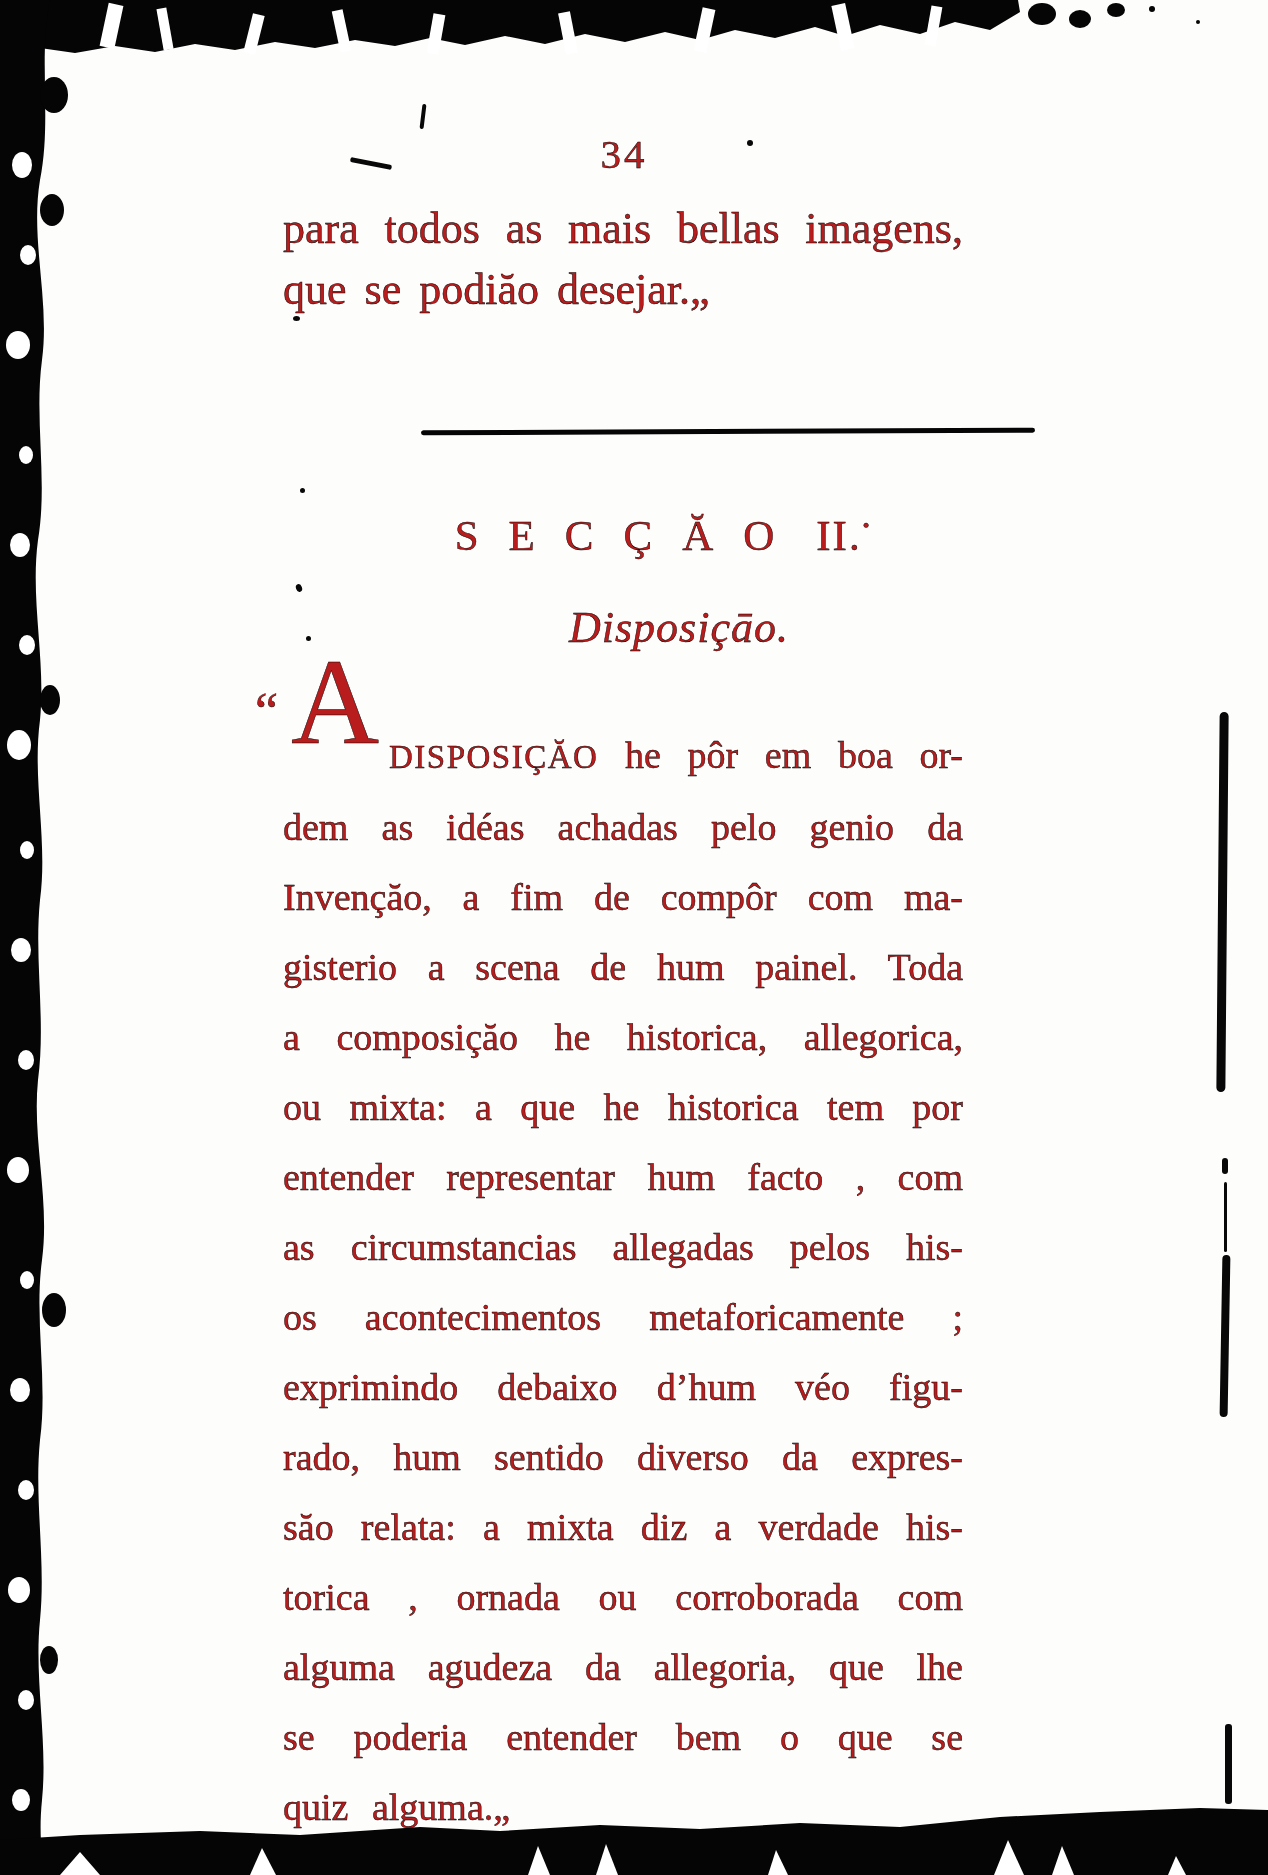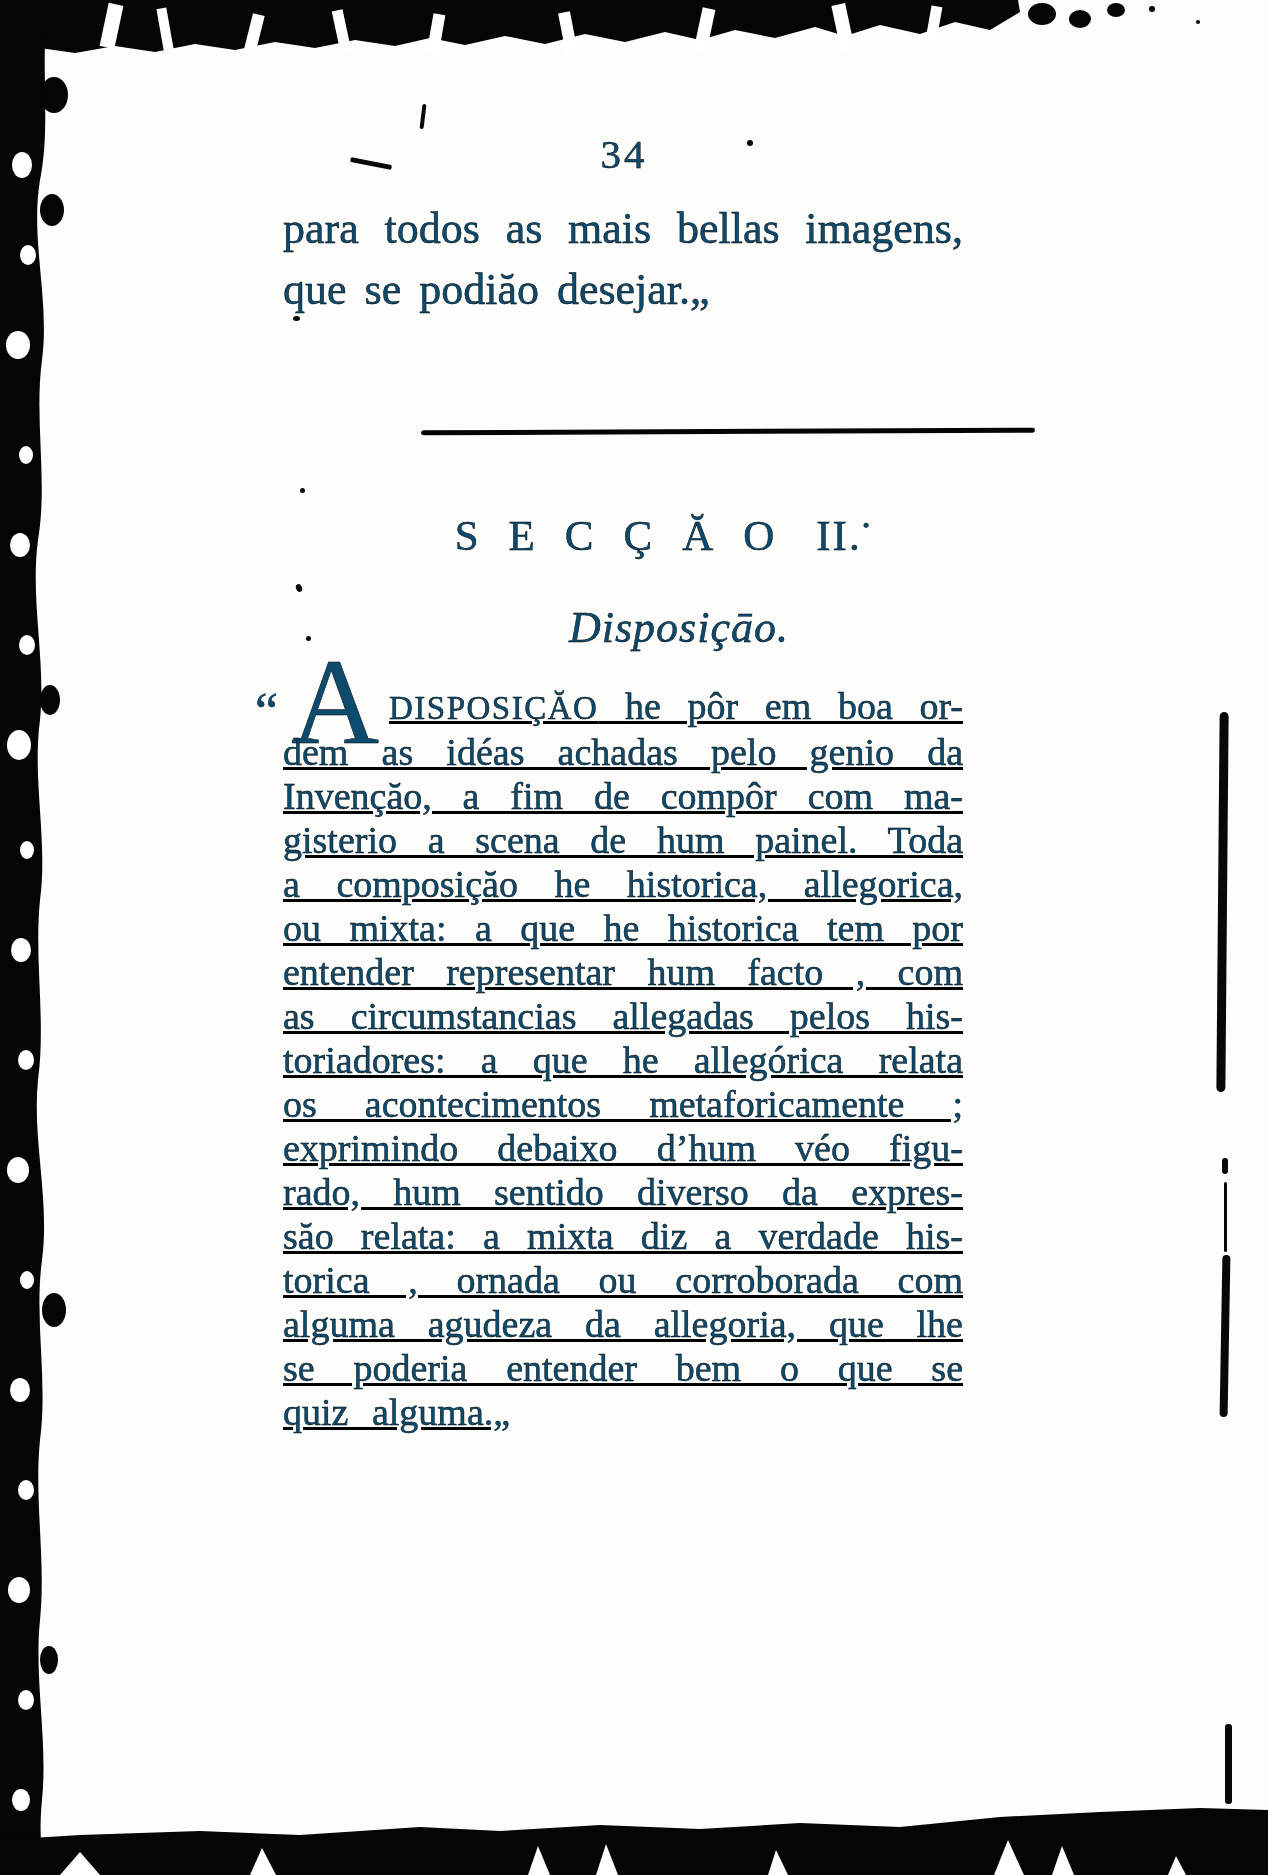--- a/index.html
+++ b/index.html
@@ -7,21 +7,21 @@
     position:relative;
     width:1268px;height:1875px;
     background:#fdfdfc;
     overflow:hidden;
     font-family:"Liberation Serif", serif;
     color:#0b0b0b;
   }
   .abs{position:absolute;}
   .txt{
     -webkit-text-stroke:0.45px #000;
-    color:#0c4a6e;
+    color:#b91c1c;
   }
   .jline{text-align:justify;text-align-last:justify;}
   .pageno{
     left:283px;top:130px;width:682px;
     text-align:center;font-size:41px;letter-spacing:3px;
   }
   .intro{
     left:283px;top:204px;width:680px;
     font-size:44px;line-height:49px;word-spacing:4px;
   }
@@ -37,22 +37,22 @@
   .heading .lbl{letter-spacing:30px;padding-left:24px;}
   .heading .num{margin-left:12px;letter-spacing:2px;}
   .heading .sup{position:relative;top:-18px;font-size:19px;margin-left:1px;}
   .subheading{
     left:338px;top:602px;width:682px;
     text-align:center;font-style:italic;font-size:44px;letter-spacing:1px;
   }
   .dropcap-quote{left:255px;top:686px;font-size:52px;line-height:1;}
   .dropcap{left:291px;top:641px;font-size:122px;line-height:1;}
   .body{
-    left:283px;top:684px;width:680px;
-    font-size:38px;line-height:44px;word-spacing:4px;text-decoration:underline;
+    left:283px;top:720px;width:680px;
+    font-size:38px;line-height:70px;word-spacing:4px;
   }
   .body .first{padding-left:106px;}
   .body .sc{font-size:33px;letter-spacing:1.5px;}
   .body .last{text-align:left;word-spacing:14px;}
   
   .mark{background:#080808;}
   .m-tick   {left:421px;top:104px;width:4px;height:25px;border-radius:2px;transform:rotate(7deg);}
   .m-dash   {left:350px;top:161px;width:42px;height:5px;border-radius:2px;transform:rotate(11deg);}
   .m-dot1   {left:747px;top:140px;width:6px;height:6px;border-radius:50%;}
   .m-dot2   {left:300px;top:488px;width:5px;height:5px;border-radius:50%;}
@@ -161,21 +161,20 @@
 
   <div class="abs txt body">
     <div class="jline first"><span class="sc">DISPOSIÇĂO</span> <span>he pôr em boa or-</span></div>
     <div class="jline">dem as idéas achadas pelo genio da</div>
     <div class="jline">Invençăo, a fim de compôr com ma-</div>
     <div class="jline">gisterio a scena de hum painel. Toda</div>
     <div class="jline">a composiçăo he historica, allegorica,</div>
     <div class="jline">ou mixta: a que he historica tem por</div>
     <div class="jline">entender representar hum facto , com</div>
     <div class="jline">as circumstancias allegadas pelos his-</div>
-    <div class="jline">toriadores: a que he allegórica relata</div>
     <div class="jline">os acontecimentos metaforicamente ;</div>
     <div class="jline">exprimindo debaixo d’hum véo figu-</div>
     <div class="jline">rado, hum sentido diverso da expres-</div>
     <div class="jline">săo relata: a mixta diz a verdade his-</div>
     <div class="jline">torica , ornada ou corroborada com</div>
     <div class="jline">alguma agudeza da allegoria, que lhe</div>
     <div class="jline">se poderia entender bem o que se</div>
     <div class="last">quiz alguma.„</div>
   </div>
 

